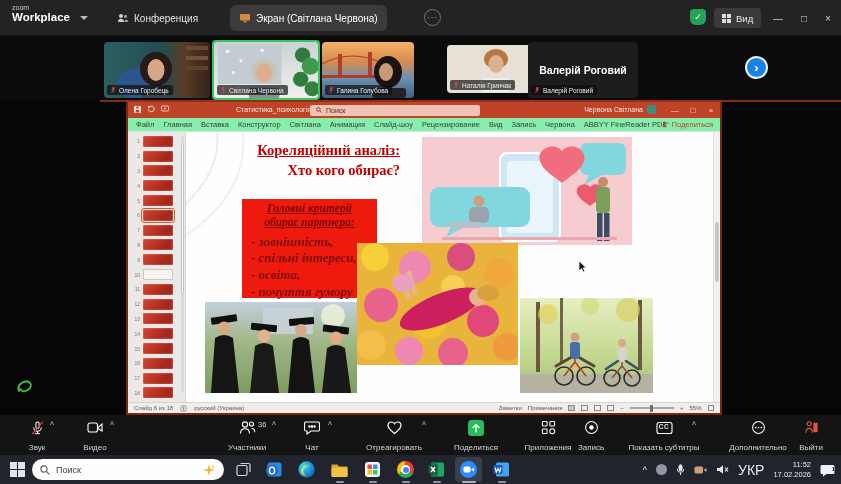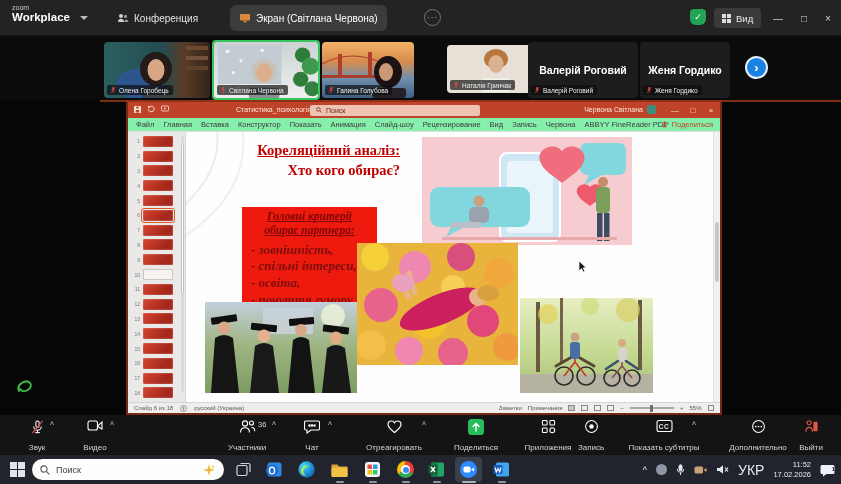--- a/index.html
+++ b/index.html
@@ -66,21 +66,21 @@
   .thumb-row.sel .tbox { outline:1.5px solid #d95b22; outline-offset:1px; }
   .t-scroll { position:absolute; right:1px; top:4px; width:3px; height:256px; background:#dcdad8; border-radius:2px; }
   .t-scroll-thumb { position:absolute; left:0; top:8px; width:3px; height:150px; background:#fdfdfd; border:0.5px solid #c2c0be; border-radius:2px; }
 
   .slide { position:relative; flex:1; background:#fefefe; overflow:hidden; }
   .v-scroll { width:7px; background:#f1f1f1; border-left:1px solid #e2e0de; position:relative; }
   .v-thumb { position:absolute; left:1px; top:90px; width:4px; height:60px; background:#c9c7c5; border-radius:2px; }
 
   .s-title { position:absolute; left:14px; top:8px; width:200px; text-align:right; font-family:"Liberation Serif",serif; font-weight:bold; color:#c00000; font-size:14.5px; line-height:1.4; }
   .s-title .u { text-decoration:underline; }
-  .s-box { position:absolute; left:56px; top:67px; width:135px; height:99px; background:#ee1a0e; padding-top:3px; z-index:1;margin-top:8px; }
+  .s-box { position:absolute; left:56px; top:67px; width:135px; height:99px; background:#ee1a0e; padding-top:3px; z-index:1; }
   .s-box-h { text-align:center; font-family:"Liberation Serif",serif; font-style:italic; font-weight:bold; font-size:11.5px; color:#7d0606; text-decoration:underline; line-height:1.2; }
   .s-crit { margin-top:4px; padding-left:9px; font-family:"Liberation Serif",serif; font-weight:bold; font-size:13px; color:#7d0e0e; line-height:1.3;font-style:italic; }
   .illo { position:absolute; left:236px; top:5px; width:210px; height:108px; }
   .ph-flowers { position:absolute; left:171px; top:111px; width:161px; height:122px; z-index:2; }
   .ph-grads { position:absolute; left:19px; top:170px; width:152px; height:91px; z-index:2; }
   .ph-bikes { position:absolute; left:334px; top:166px; width:133px; height:95px; }
   .cursor { position:absolute; left:392px; top:128px; width:9px; height:13px; z-index:5; }
   .decor { position:absolute; left:0; top:0; width:120px; height:120px; }
 
   .ppt-status { position:absolute; left:0; bottom:0; width:592px; height:11px; background:#f0eeec; border-top:1px solid #d8d6d4; display:flex; align-items:center; font-size:6px; color:#5a5a5a; padding:0 6px; gap:7px; }
@@ -88,21 +88,21 @@
   .vicon { width:7px; height:5.5px; border:1px solid #8a8a8a; display:inline-block; }
   .vicon.f { background:#c9c7c5; }
   .zslider { width:44px; height:1.5px; background:#a8a8a8; position:relative; }
   .zslider i { position:absolute; left:20px; top:-2.5px; width:3px; height:7px; background:#6e6e6e; }
   .fit { width:6.5px; height:6.5px; border:1px solid #8a8a8a; }
 
   
   .ztb { position:absolute; left:0; top:415px; width:841px; height:40px; background:#141414; }
   .zt-item { position:absolute; top:2px; height:36px; display:flex; flex-direction:column; align-items:center; justify-content:space-between; padding:2px 0 1px; color:#d9d9d9; }
   .zt-item .lbl { font-size:8px; color:#d5d5d5; white-space:nowrap; }
-  .zt-icon { position:relative; width:18px; height:17px; display:flex; align-items:flex-start; justify-content:center; }
+  .zt-icon { position:relative; width:18px; height:17px; display:flex; align-items:center; justify-content:center; }
   .zt-chev { position:absolute; top:4px; font-size:7px; color:#a8a8a8; font-weight:bold; }
   .badge { position:absolute; top:1px; left:20px; font-size:7.5px; color:#d9d9d9; }
   .cc-text { position:absolute; top:4px; left:0; width:100%; text-align:center; font-size:6.5px; font-weight:bold; color:#e8e8e8; letter-spacing:0.5px; }
   .i-zvuk { left:10px; width:54px; } .i-zvuk .zt-chev{ left:40px; }
   .i-video { left:66px; width:58px; } .i-video .zt-chev{ left:44px; }
   .i-uchast { left:208px; width:78px; } .i-uchast .zt-chev{ left:64px; }
   .i-chat { left:290px; width:44px; } .i-chat .zt-chev{ left:38px; }
   .i-reag { left:348px; width:92px; } .i-reag .zt-chev{ left:74px; }
   .i-podel { left:438px; width:76px; }
   .i-pril { left:514px; width:68px; }
@@ -302,32 +302,20 @@
         <svg class="micx" viewBox="0 0 8 10">
             <rect x="3" y="1" width="2.4" height="4.5" rx="1.2" fill="#e05252"></rect>
             <path d="M1.8 4.5a2.6 2.6 0 0 0 4.8 0" stroke="#e05252" stroke-width=".9" fill="none"></path>
             <line x1="4.2" y1="7.2" x2="4.2" y2="9" stroke="#e05252" stroke-width=".9"></line>
             <line x1="1" y1="9.3" x2="7.4" y2=".7" stroke="#d03030" stroke-width="1"></line>
           </svg>
         <span>Валерій Роговий</span>
       </div>
     </div>
 
-    <div class="tile t6">
-      <div class="big-name">Женя Гордико</div>
-      <div class="pill">
-        <svg class="micx" viewBox="0 0 8 10">
-            <rect x="3" y="1" width="2.4" height="4.5" rx="1.2" fill="#e05252"></rect>
-            <path d="M1.8 4.5a2.6 2.6 0 0 0 4.8 0" stroke="#e05252" stroke-width=".9" fill="none"></path>
-            <line x1="4.2" y1="7.2" x2="4.2" y2="9" stroke="#e05252" stroke-width=".9"></line>
-            <line x1="1" y1="9.3" x2="7.4" y2=".7" stroke="#d03030" stroke-width="1"></line>
-          </svg>
-        <span>Женя Гордико</span>
-      </div>
-    </div>
 
     <div class="next-btn">
         <span>›</span>
       </div>
   </section>
 
   <section class="share">
     <div class="red-line"></div>
 
     <svg class="scribble" viewBox="0 0 22 22">
@@ -367,21 +355,21 @@
         <div class="ppt-win-btn pw-min">—</div>
         <div class="ppt-win-btn pw-max">□</div>
         <div class="ppt-win-btn pw-close">×</div>
       </div>
 
       <div class="ppt-menu">
         <span class="pm-item">Файл</span>
           <span class="pm-item">Главная</span>
           <span class="pm-item">Вставка</span>
           <span class="pm-item">Конструктор</span>
-          <span class="pm-item">Показать</span>
+          <span class="pm-item">Світлана</span>
           <span class="pm-item">Анимация</span>
           <span class="pm-item">Слайд-шоу</span>
           <span class="pm-item">Рецензирование</span>
           <span class="pm-item">Вид</span>
           <span class="pm-item">Запись</span>
           <span class="pm-item">Червона</span>
           <span class="pm-item">ABBYY FineReader PDF</span>
       </div>
       <div class="ppt-share">
         <svg width="7" height="7" viewBox="0 0 8 8">

